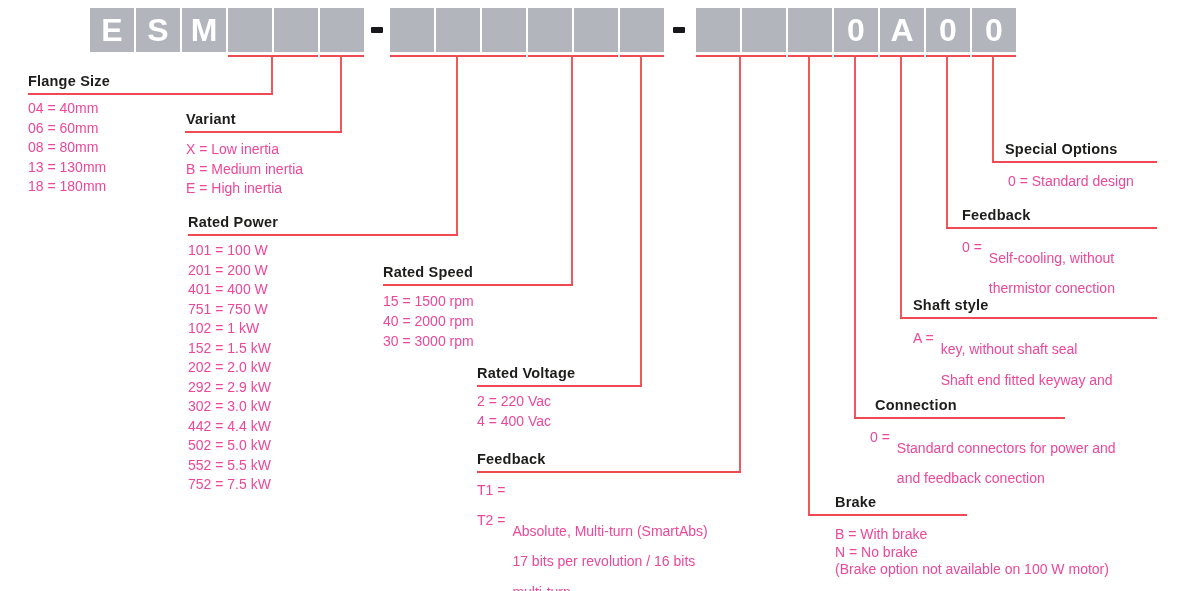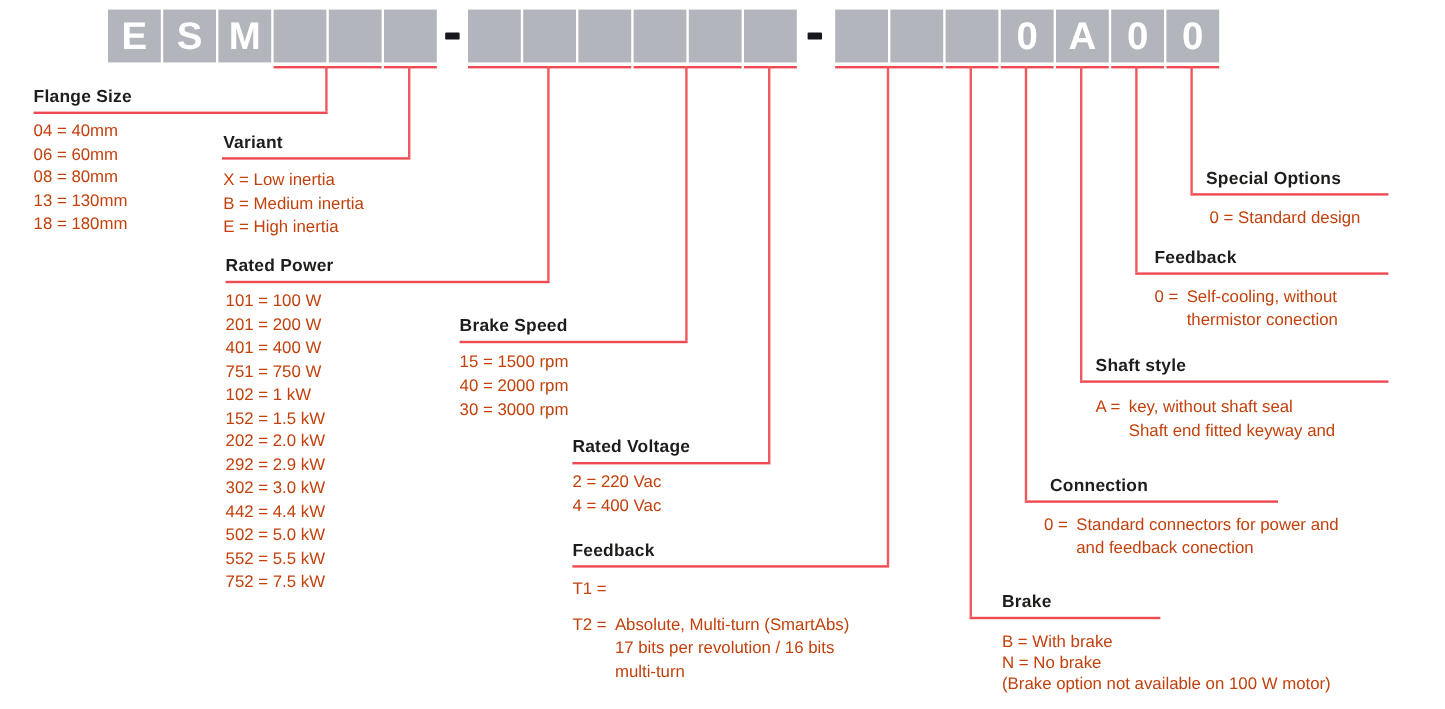--- a/index.html
+++ b/index.html
@@ -13,28 +13,28 @@
     color:#ffffff;font-weight:bold;font-size:32px;line-height:44px;
     text-align:center;user-select:none;
   }
   .dash{position:absolute;top:27px;width:12px;height:6px;background:#17171c;border-radius:1px;}
   .hline{position:absolute;height:2px;background:#ef4a52;}
   .vline{position:absolute;width:2px;background:#f0585f;}
   .sec-title{
     position:absolute;font-weight:bold;font-size:14.5px;letter-spacing:.2px;
     color:#1d1d1b;white-space:nowrap;
   }
-  .items{position:absolute;font-size:14px;line-height:19.5px;white-space:nowrap;color:#c2410c;}
+  .items{position:absolute;font-size:14px;line-height:19.5px;white-space:nowrap;color:#ec4899;}
   .items .it{display:block;}
   .items.lh18 {line-height:17.6px;}
   .items.lh185{line-height:18.5px;}
   .items.lh20 {line-height:20px;}
   .mrow{display:flex;align-items:flex-start;}
   .mrow .mcode{flex:0 0 auto;margin-right:7px;}
-  .mrow .mlines span{display:block;}
+  .mrow .mlines span{display:block;margin-top:11px;}
   .mb10{margin-bottom:10px;align-items:center;}
 </style>
 </head>
 <body>
 
 <div id="canvas">
 
   <div>
 
     <div class="bx" style="left:90px">E</div>
@@ -124,21 +124,21 @@
     <span class="it">152 = 1.5 kW</span>
     <span class="it">202 = 2.0 kW</span>
     <span class="it">292 = 2.9 kW</span>
     <span class="it">302 = 3.0 kW</span>
     <span class="it">442 = 4.4 kW</span>
     <span class="it">502 = 5.0 kW</span>
     <span class="it">552 = 5.5 kW</span>
     <span class="it">752 = 7.5 kW</span>
   </div>
 
-  <div class="sec-title" style="left:383px;top:264px">Brake Speed</div>
+  <div class="sec-title" style="left:383px;top:264px">Rated Speed</div>
   <div class="items lh20" style="left:383px;top:291px">
     <span class="it">15 = 1500 rpm</span>
     <span class="it">40 = 2000 rpm</span>
     <span class="it">30 = 3000 rpm</span>
   </div>
 
   <div class="sec-title" style="left:477px;top:365px">Rated Voltage</div>
   <div class="items lh20" style="left:477px;top:391px">
     <span class="it">2 = 220 Vac</span>
     <span class="it">4 = 400 Vac</span>

